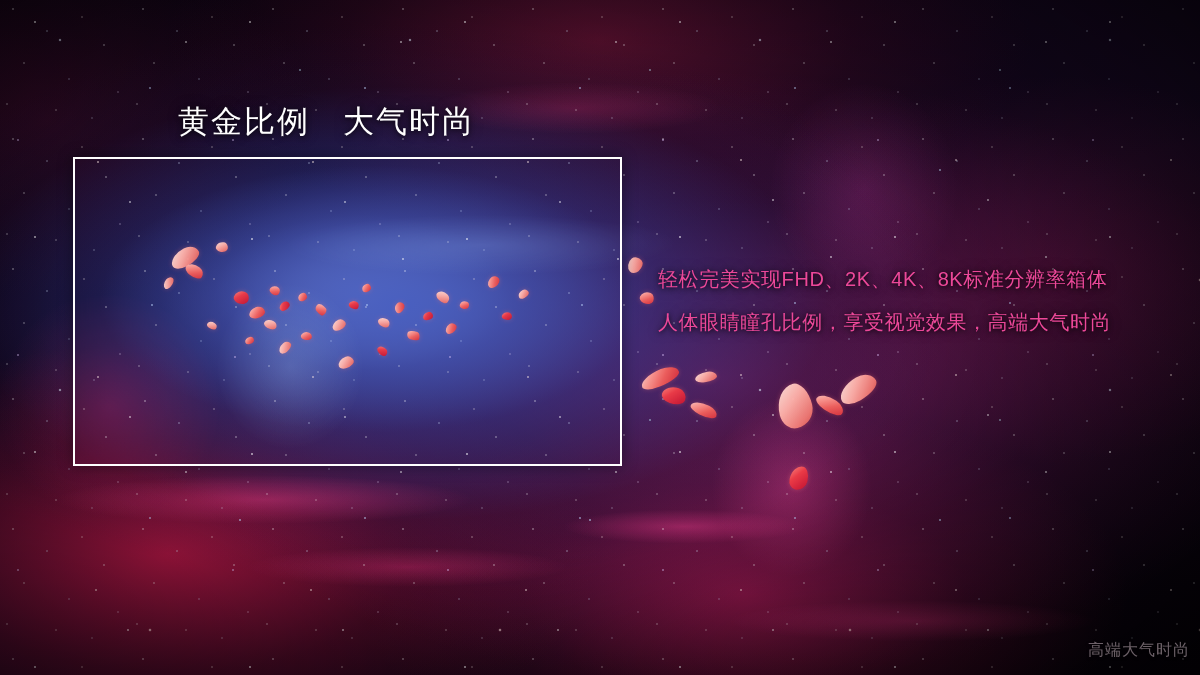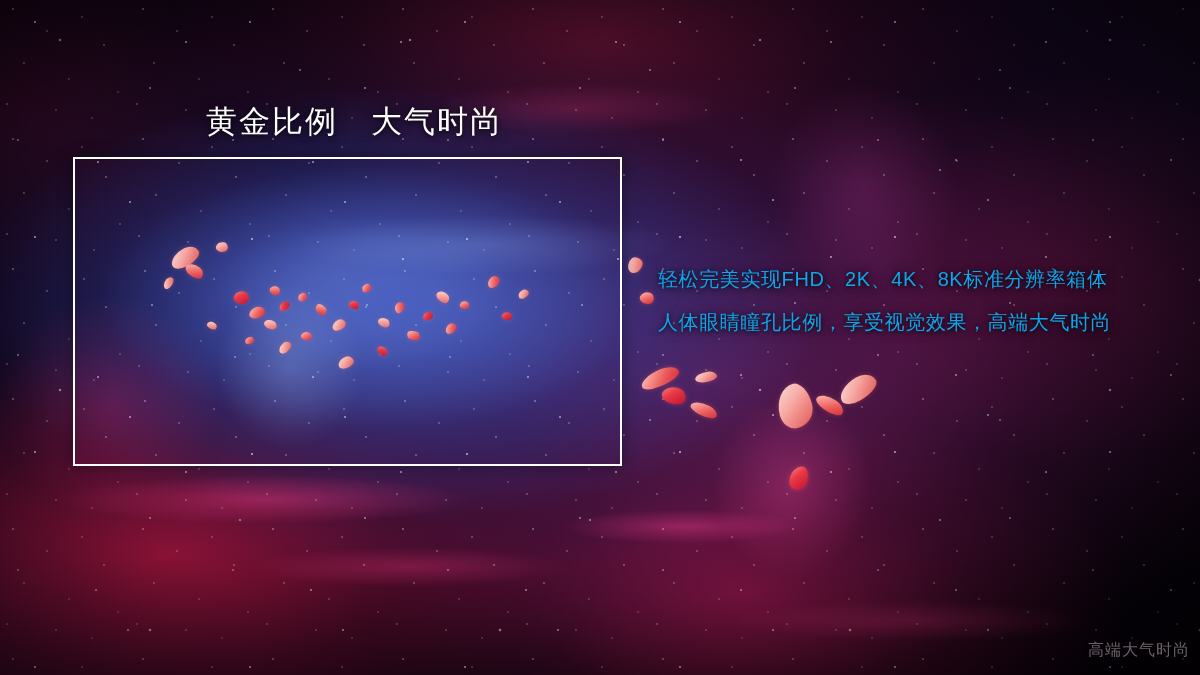--- a/index.html
+++ b/index.html
@@ -135,32 +135,31 @@
   
   #title{
     position:absolute;
     left:178px; top:102px;
     font-size:31px;
     line-height:40px;
     color:#ffffff;
     letter-spacing:2px;
     white-space:pre;
     text-shadow:0 1px 5px rgba(0,0,0,0.75), 0 0 14px rgba(0,0,0,0.45);
-    margin-left:28px;
   }
 
   #body-copy{
     position:absolute;
     left:658px; top:258px;
     width:520px;
   }
   #body-copy .line{
     font-size:20px;
     line-height:43px;
-    color:#0ea5e9;
+    color:#ec4899;
     letter-spacing:0.6px;
     white-space:nowrap;
     text-shadow:0 1px 5px rgba(0,0,0,0.80), 0 0 12px rgba(0,0,0,0.50);
   }
 
   #watermark{
     position:absolute;
     right:10px; bottom:14px;
     font-size:16px;
     letter-spacing:1px;

